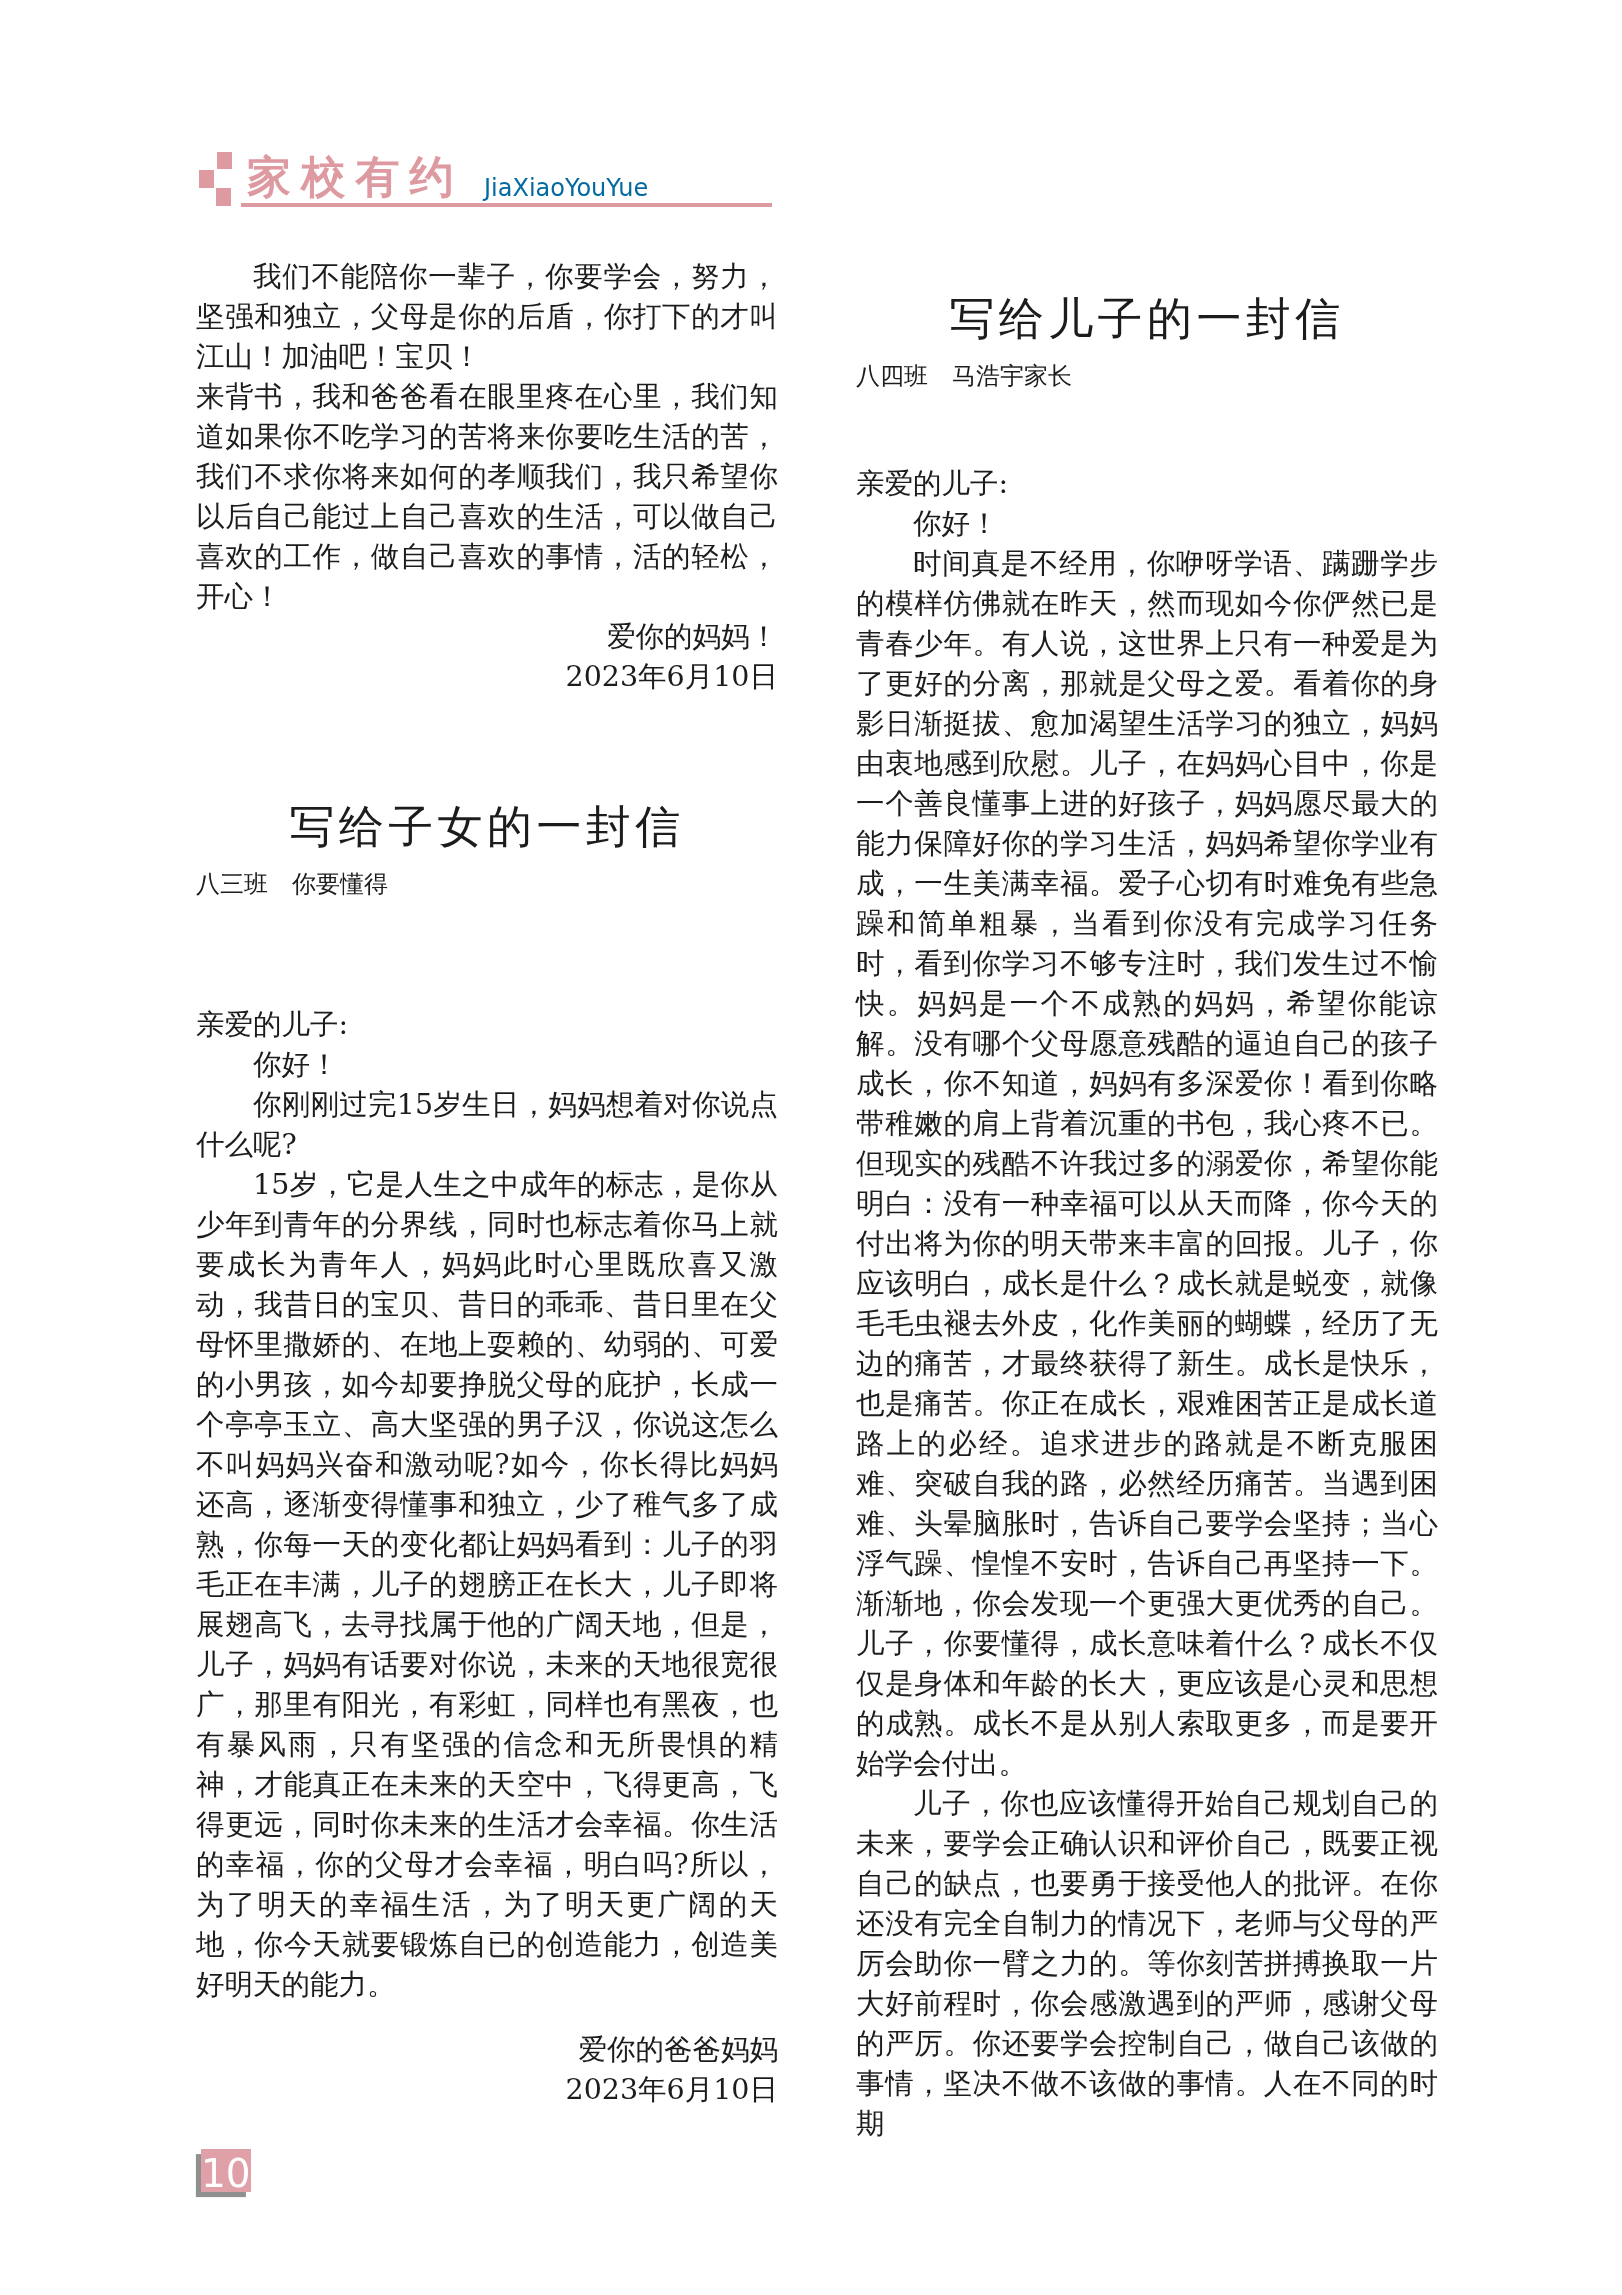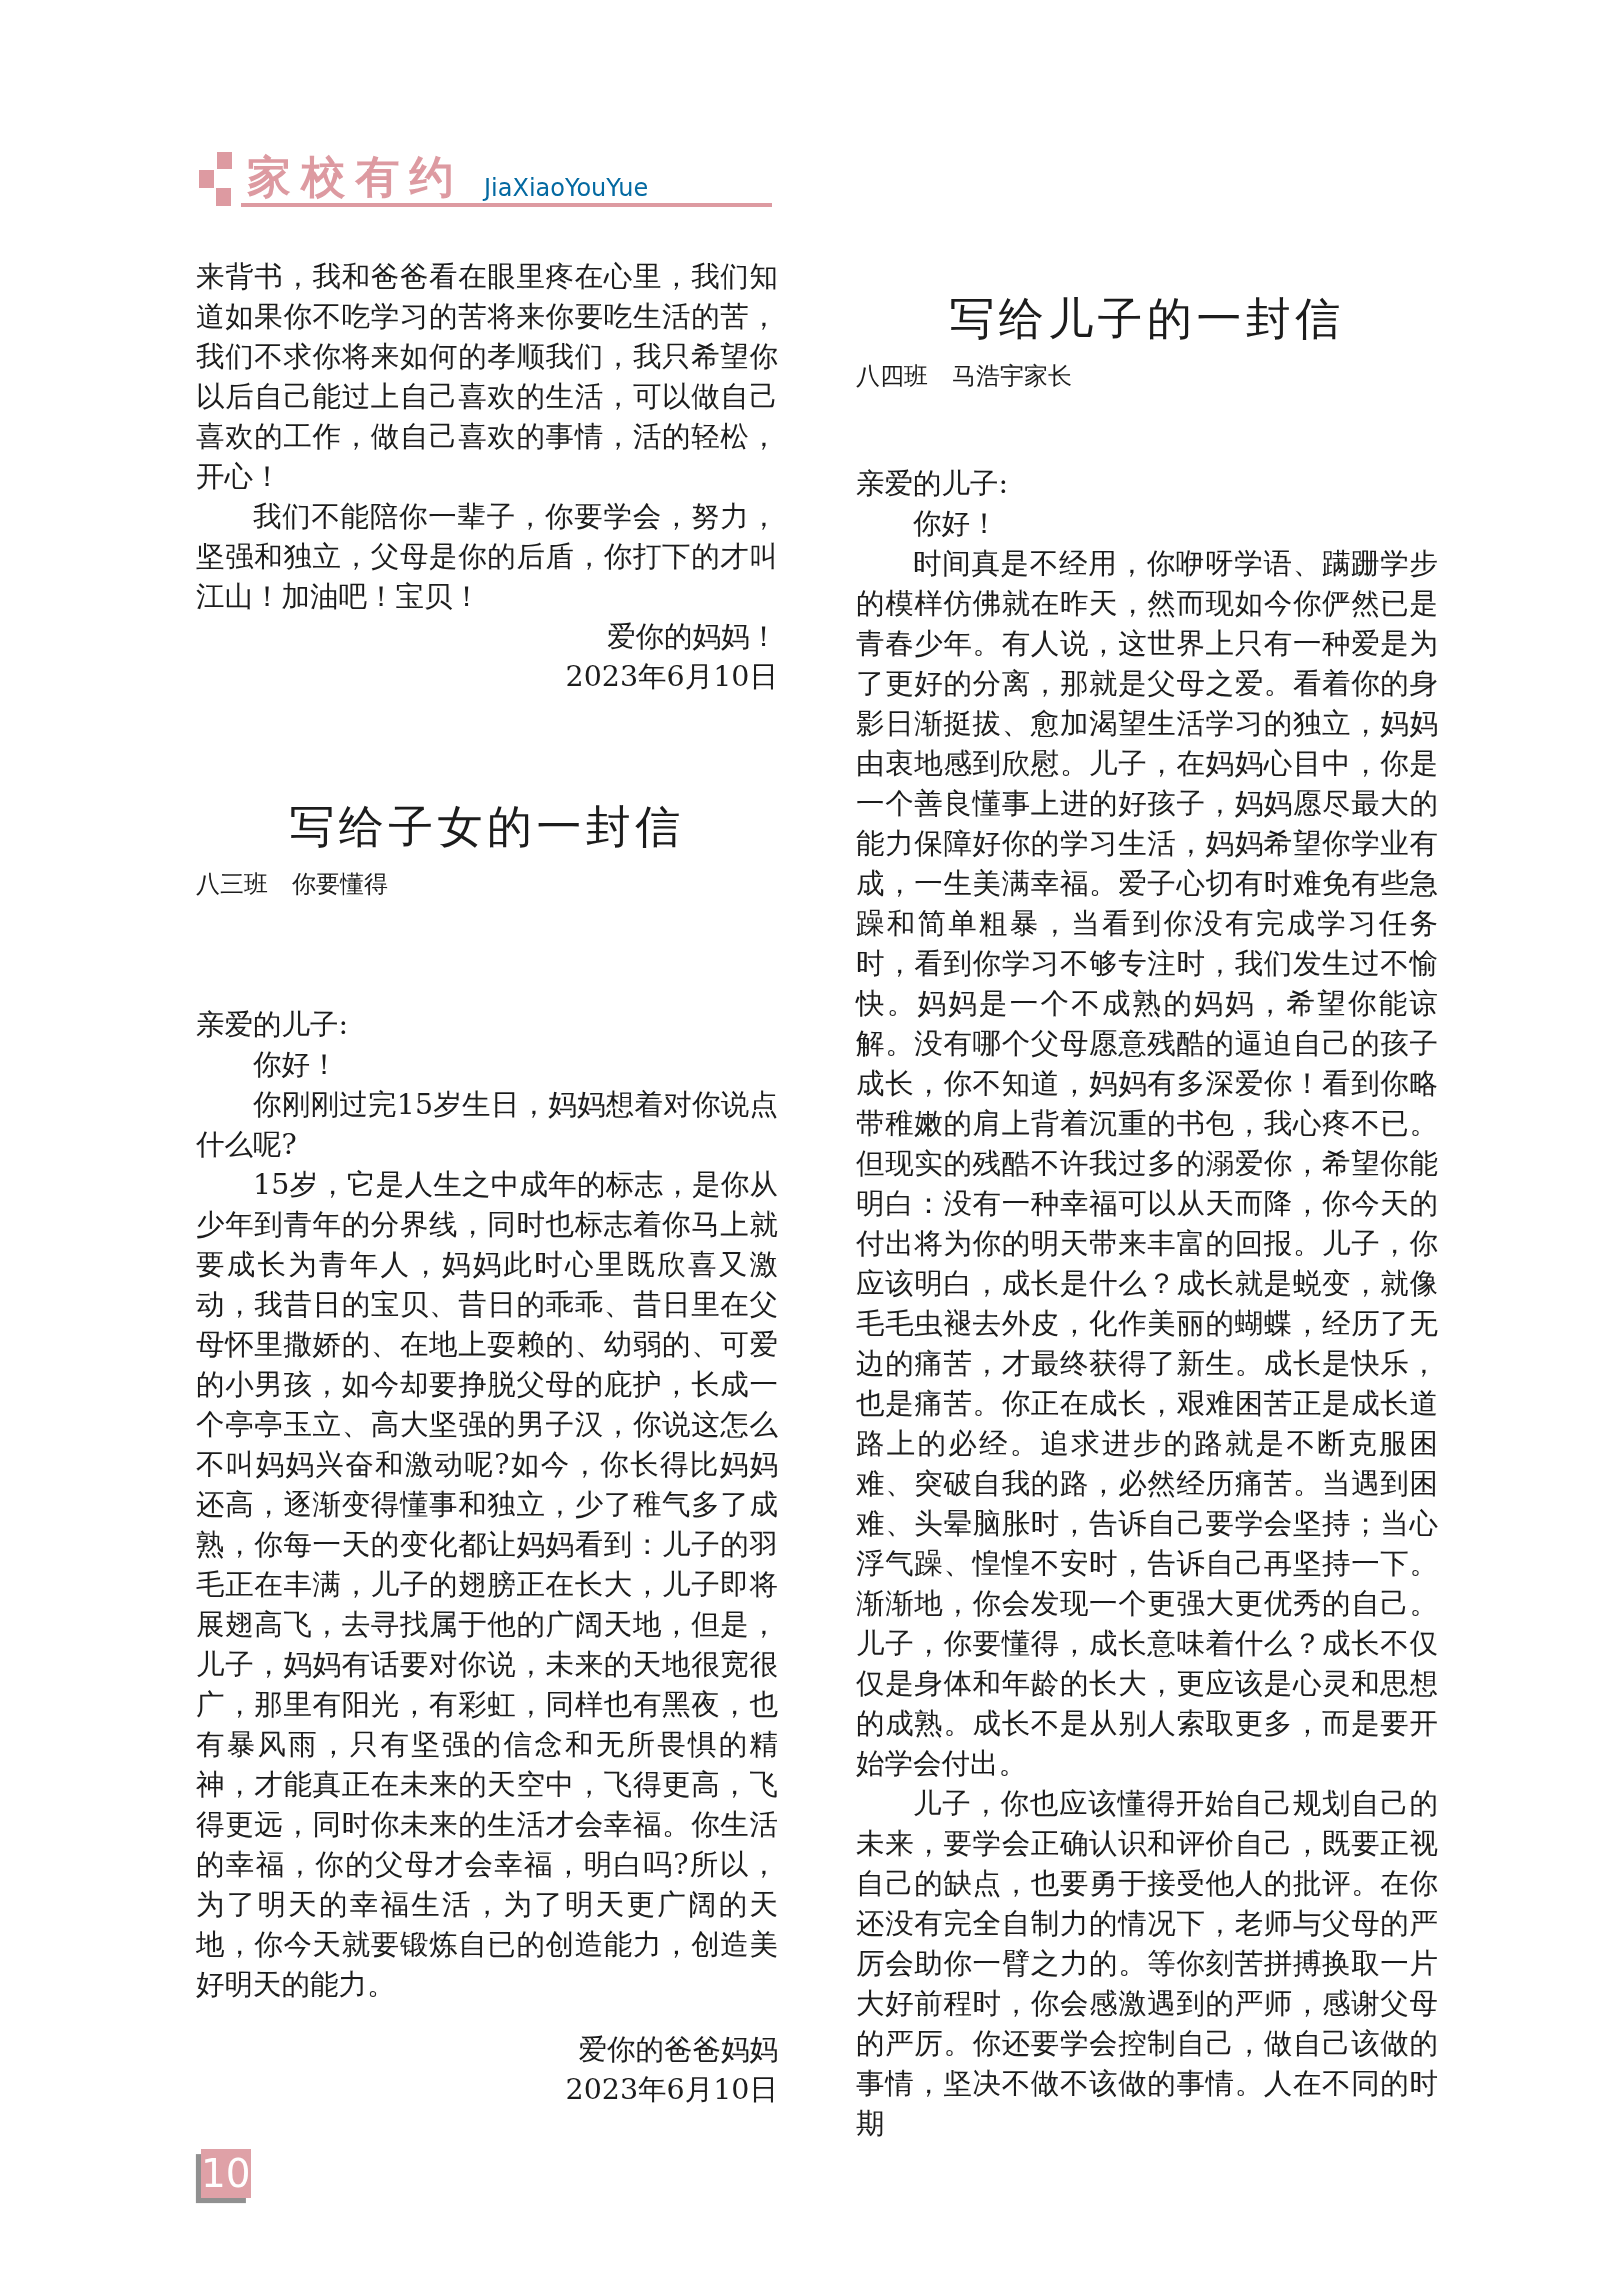--- a/index.html
+++ b/index.html
@@ -73,21 +73,21 @@
     line-height: 29px;
     text-align: left;
   }
   .salutation-gap-left  { margin-top: 106px !important; }
   .salutation-gap-right { margin-top: 73px !important; }
 
   
   .page-number {
     position: absolute;
     left: 201px; top: 2149px;
-    width: 50px; height: 49px;
+    width: 50px; height: 43px;
     background: #dfa1a7;
     box-shadow: -5.1px 5.1px 0 #909090;
     color: #ffffff;
     font-family: "DejaVu Sans", sans-serif;
     font-size: 39px;
     line-height: 49px;
     text-align: center;
   }
 </style>
 </head>
@@ -100,22 +100,22 @@
       <span class="sq sq1"></span>
       <span class="sq sq2"></span>
       <span class="sq sq3"></span>
     </div>
     <div class="brand-cn">家校有约</div>
     <div class="brand-py">JiaXiaoYouYue</div>
     <div class="brand-rule"></div>
   </header>
 
   <section class="col col-left">
+    <p class="body-text indent">我们不能陪你一辈子，你要学会，努力，坚强和独立，父母是你的后盾，你打下的才叫江山！加油吧！宝贝！</p>
     <p class="body-text">来背书，我和爸爸看在眼里疼在心里，我们知道如果你不吃学习的苦将来你要吃生活的苦，我们不求你将来如何的孝顺我们，我只希望你以后自己能过上自己喜欢的生活，可以做自己喜欢的工作，做自己喜欢的事情，活的轻松，开心！</p>
-    <p class="body-text indent">我们不能陪你一辈子，你要学会，努力，坚强和独立，父母是你的后盾，你打下的才叫江山！加油吧！宝贝！</p>
     <p class="sign">爱你的妈妈！</p>
     <p class="sign">2023年6月10日</p>
 
     <h2 class="article-title title-gap">写给子女的一封信</h2>
     <p class="byline">八三班　你要懂得</p>
 
     <p class="body-text salutation-gap-left">亲爱的儿子:</p>
     <p class="body-text indent">你好！</p>
     <p class="body-text indent">你刚刚过完15岁生日，妈妈想着对你说点什么呢?</p>
     <p class="body-text indent">15岁，它是人生之中成年的标志，是你从少年到青年的分界线，同时也标志着你马上就要成长为青年人，妈妈此时心里既欣喜又激动，我昔日的宝贝、昔日的乖乖、昔日里在父母怀里撒娇的、在地上耍赖的、幼弱的、可爱的小男孩，如今却要挣脱父母的庇护，长成一个亭亭玉立、高大坚强的男子汉，你说这怎么不叫妈妈兴奋和激动呢?如今，你长得比妈妈还高，逐渐变得懂事和独立，少了稚气多了成熟，你每一天的变化都让妈妈看到：儿子的羽毛正在丰满，儿子的翅膀正在长大，儿子即将展翅高飞，去寻找属于他的广阔天地，但是，儿子，妈妈有话要对你说，未来的天地很宽很广，那里有阳光，有彩虹，同样也有黑夜，也有暴风雨，只有坚强的信念和无所畏惧的精神，才能真正在未来的天空中，飞得更高，飞得更远，同时你未来的生活才会幸福。你生活的幸福，你的父母才会幸福，明白吗?所以，为了明天的幸福生活，为了明天更广阔的天地，你今天就要锻炼自已的创造能力，创造美好明天的能力。</p>

